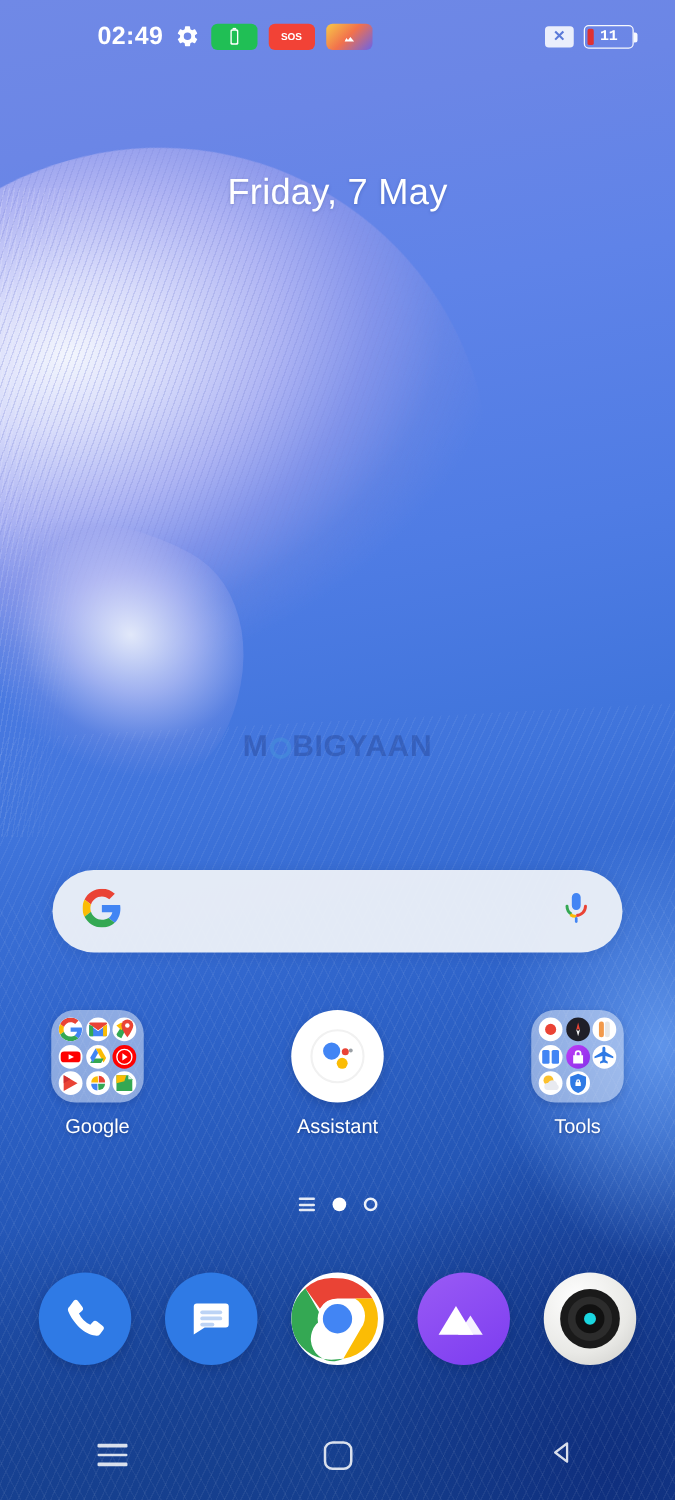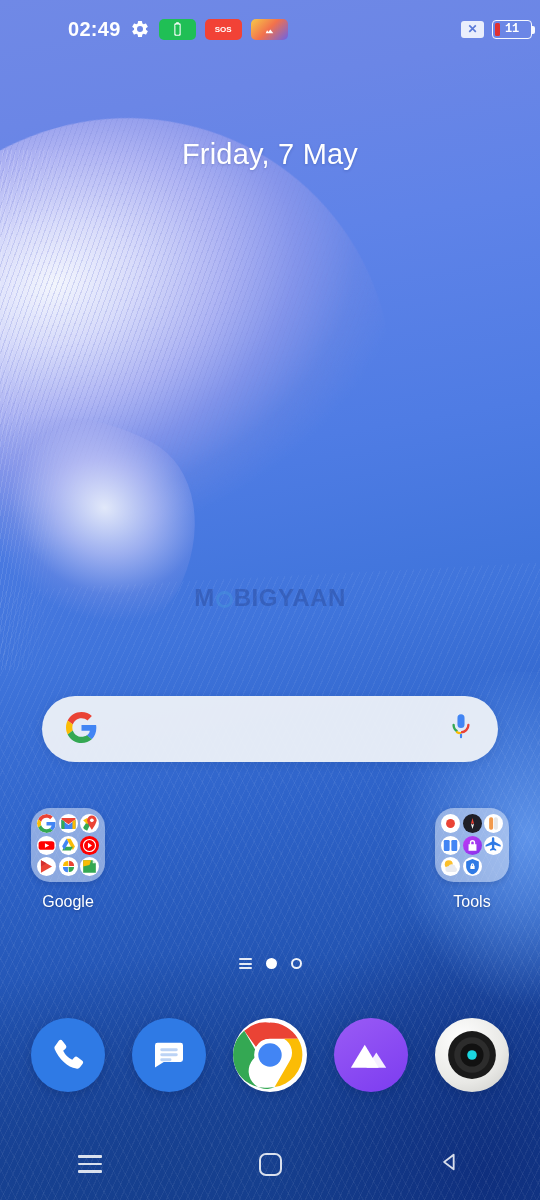--- a/index.html
+++ b/index.html
@@ -111,23 +111,23 @@
       rgba(255,255,255,0.30) 0px,
       rgba(255,255,255,0.30) 1px,
       rgba(255,255,255,0) 1px,
       rgba(255,255,255,0) 4px);
     -webkit-mask-image:linear-gradient(95deg, rgba(0,0,0,0.9) 40%, rgba(0,0,0,0) 86%);
             mask-image:linear-gradient(95deg, rgba(0,0,0,0.9) 40%, rgba(0,0,0,0) 86%);
   }
 
   
   #status-bar {
-    position:absolute; top:0; left:0; right:0; height:58px;
+    position:absolute; top:0; left:0; right:15px; height:58px;
     display:flex; align-items:center; z-index:20;
-    padding:0 8px;
+    padding:0 18px;
   }
   .sb-left { display:flex; align-items:center; gap:9px; margin-left:60px; }
   .sb-time { color:#fff; font-size:20px; font-weight:bold; letter-spacing:0.3px; }
   .sb-right { margin-left:auto; display:flex; align-items:center; gap:8px; }
 
   .ic { display:inline-block; line-height:0; }
   .sq-ic { width:37px; height:21px; border-radius:5px; display:flex; align-items:center; justify-content:center; }
   .ic-sos { background:#f24236; color:#fff; font-size:8px; font-weight:bold; line-height:21px; text-align:center; }
   .ic-green { background:#20bf55; }
   .ic-paint { background:linear-gradient(135deg,#f7c948 0%,#f2714c 48%,#6a63e8 100%); }
@@ -180,21 +180,21 @@
     border-radius:33px;
     display:flex; align-items:center; padding:0 24px; z-index:10;
     box-shadow:0 2px 10px rgba(20,40,90,0.12);
     overflow:hidden;
   }
   .search-input-area { flex:1; height:100%; }
 
   
   #app-grid {
     position:absolute; left:0; right:0; top:808px; z-index:10;
-    display:flex; justify-content:space-between; padding:0 24px;
+    display:flex; justify-content:space-between; padding:0 34px;
   }
   .app-cell { width:88px; display:flex; flex-direction:column; align-items:center; }
   .app-icon { width:74px; height:74px; position:relative; }
   .app-label {
     margin-top:11px; color:#fff; font-size:16px; text-align:center;
     text-shadow:0 1px 3px rgba(10,30,80,0.45); white-space:nowrap;
   }
 
   
   .folder {
@@ -395,20 +395,34 @@
               <path fill="#FBBC05" d="M4 4h10l-2 6-8 2z"></path>
               <path fill="#fff" d="M16 4l4 4h-4z" opacity=".85"></path>
             </svg>
         </span>
       </div>
     </div>
     <div class="app-label">Google</div>
   </div>
 
 
+  <div class="app-cell">
+    <div class="app-icon">
+      <div class="circle-icon" style="background:#ffffff">
+        <svg width="50" height="50" viewBox="0 0 48 48">
+          <circle cx="24" cy="24" r="20" fill="none" stroke="#f1f1f1" stroke-width="1.6"></circle>
+          <circle cx="19.5" cy="20" r="6.6" fill="#4285F4"></circle>
+          <circle cx="30" cy="20.6" r="2.7" fill="#EA4335"></circle>
+          <circle cx="34.2" cy="19.6" r="1.5" fill="#9aa0a6"></circle>
+          <circle cx="27.6" cy="29.4" r="4.2" fill="#FBBC05"></circle>
+        </svg>
+      </div>
+    </div>
+    <div class="app-label">Assistant</div>
+  </div>
 
 
   <div class="app-cell">
     <div class="app-icon">
       <div class="folder">
         <span class="mini" style="background:#fff">
           <svg viewBox="0 0 24 24">
               <circle cx="12" cy="12" r="5.6" fill="#EA4335"></circle>
             </svg>
         </span>

